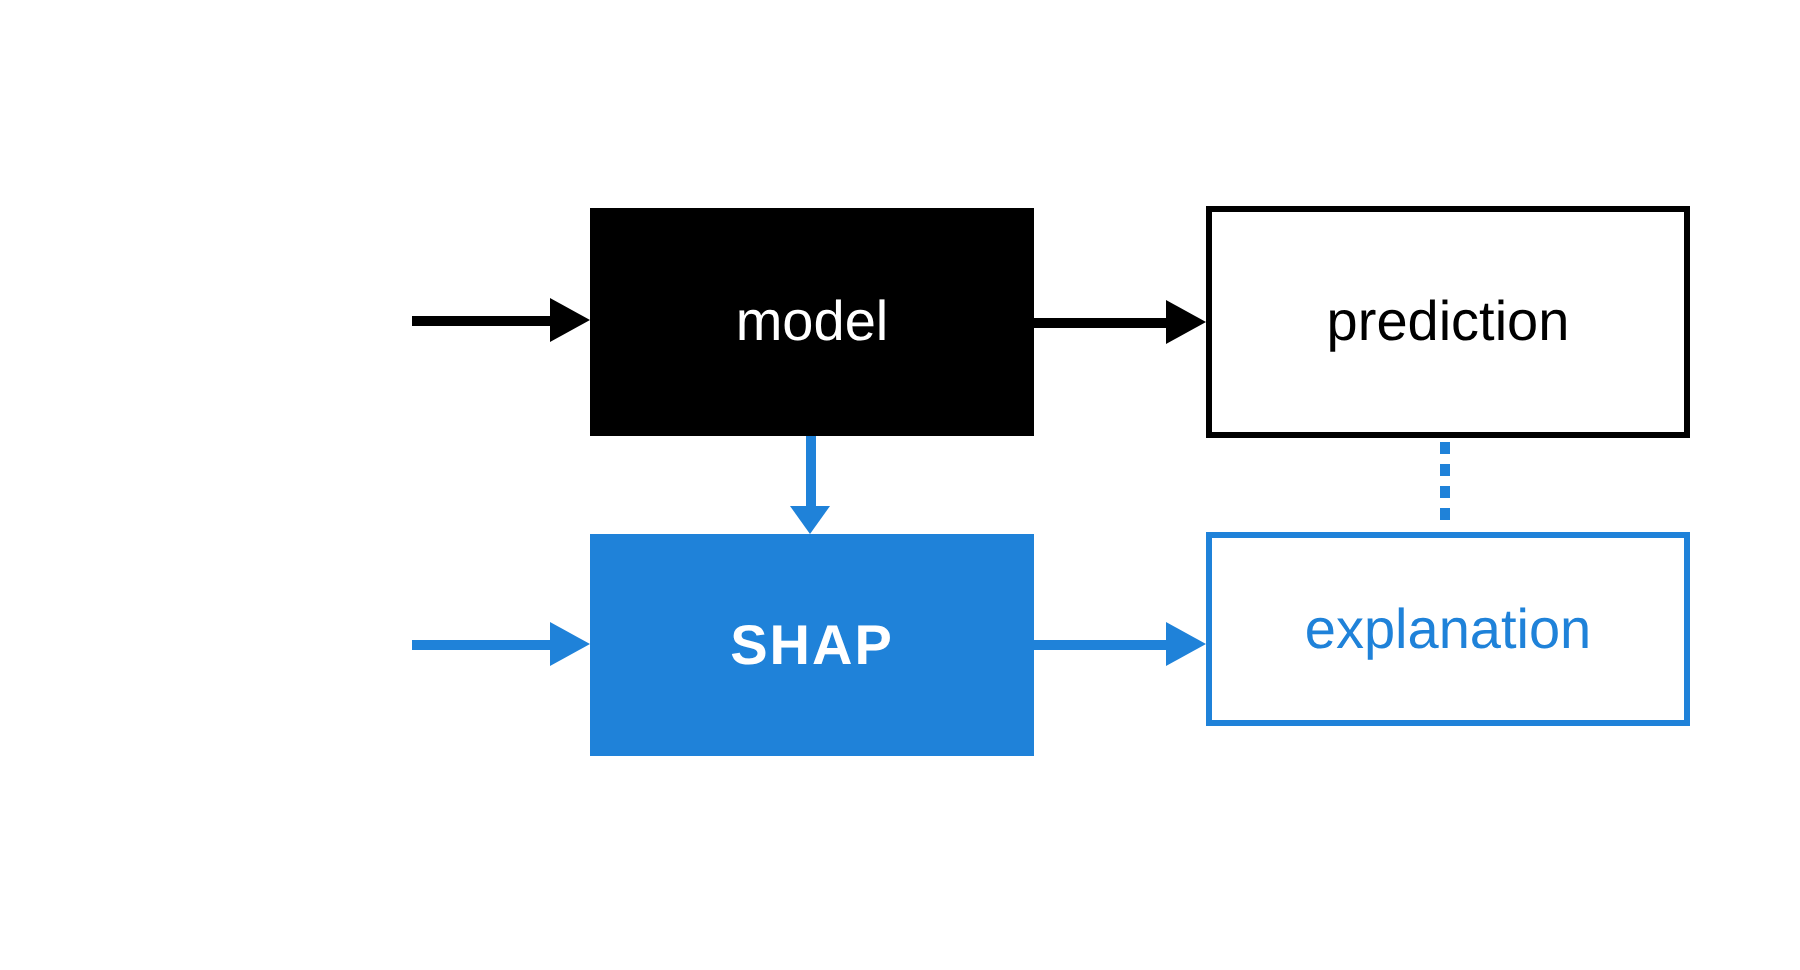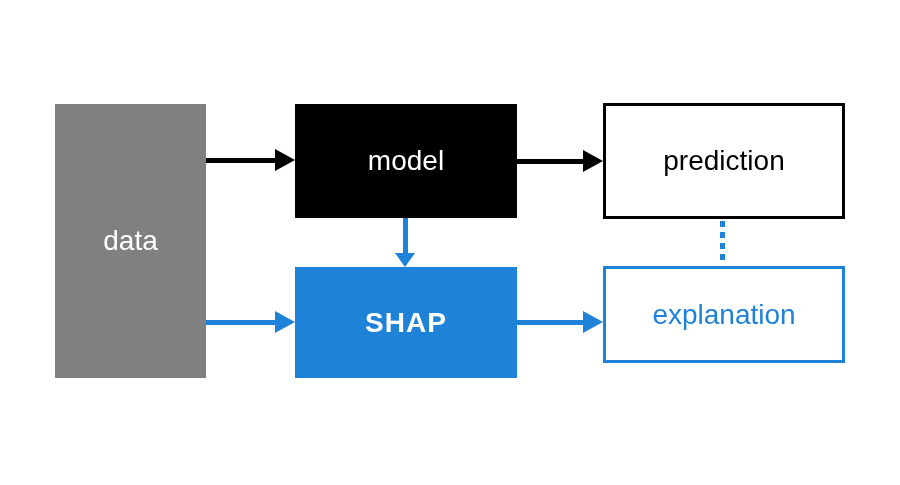--- a/index.html
+++ b/index.html
@@ -85,23 +85,20 @@
   .a5-shaft { left: 403px; top: 218px; height: 36px; }
   .a5-head  { left: 395px; top: 253px; }
   
   .a6-line  { left: 720px; top: 221px; height: 44px; }
 </style>
 </head>
 <body>
 
 <div class="canvas">
 
-  <div class="node node-data">
-    <span>data</span>
-  </div>
 
   <div class="node node-model">
     <span>model</span>
   </div>
 
   <div class="node node-shap">
     <span>SHAP</span>
   </div>
 
   <div class="node node-prediction">

